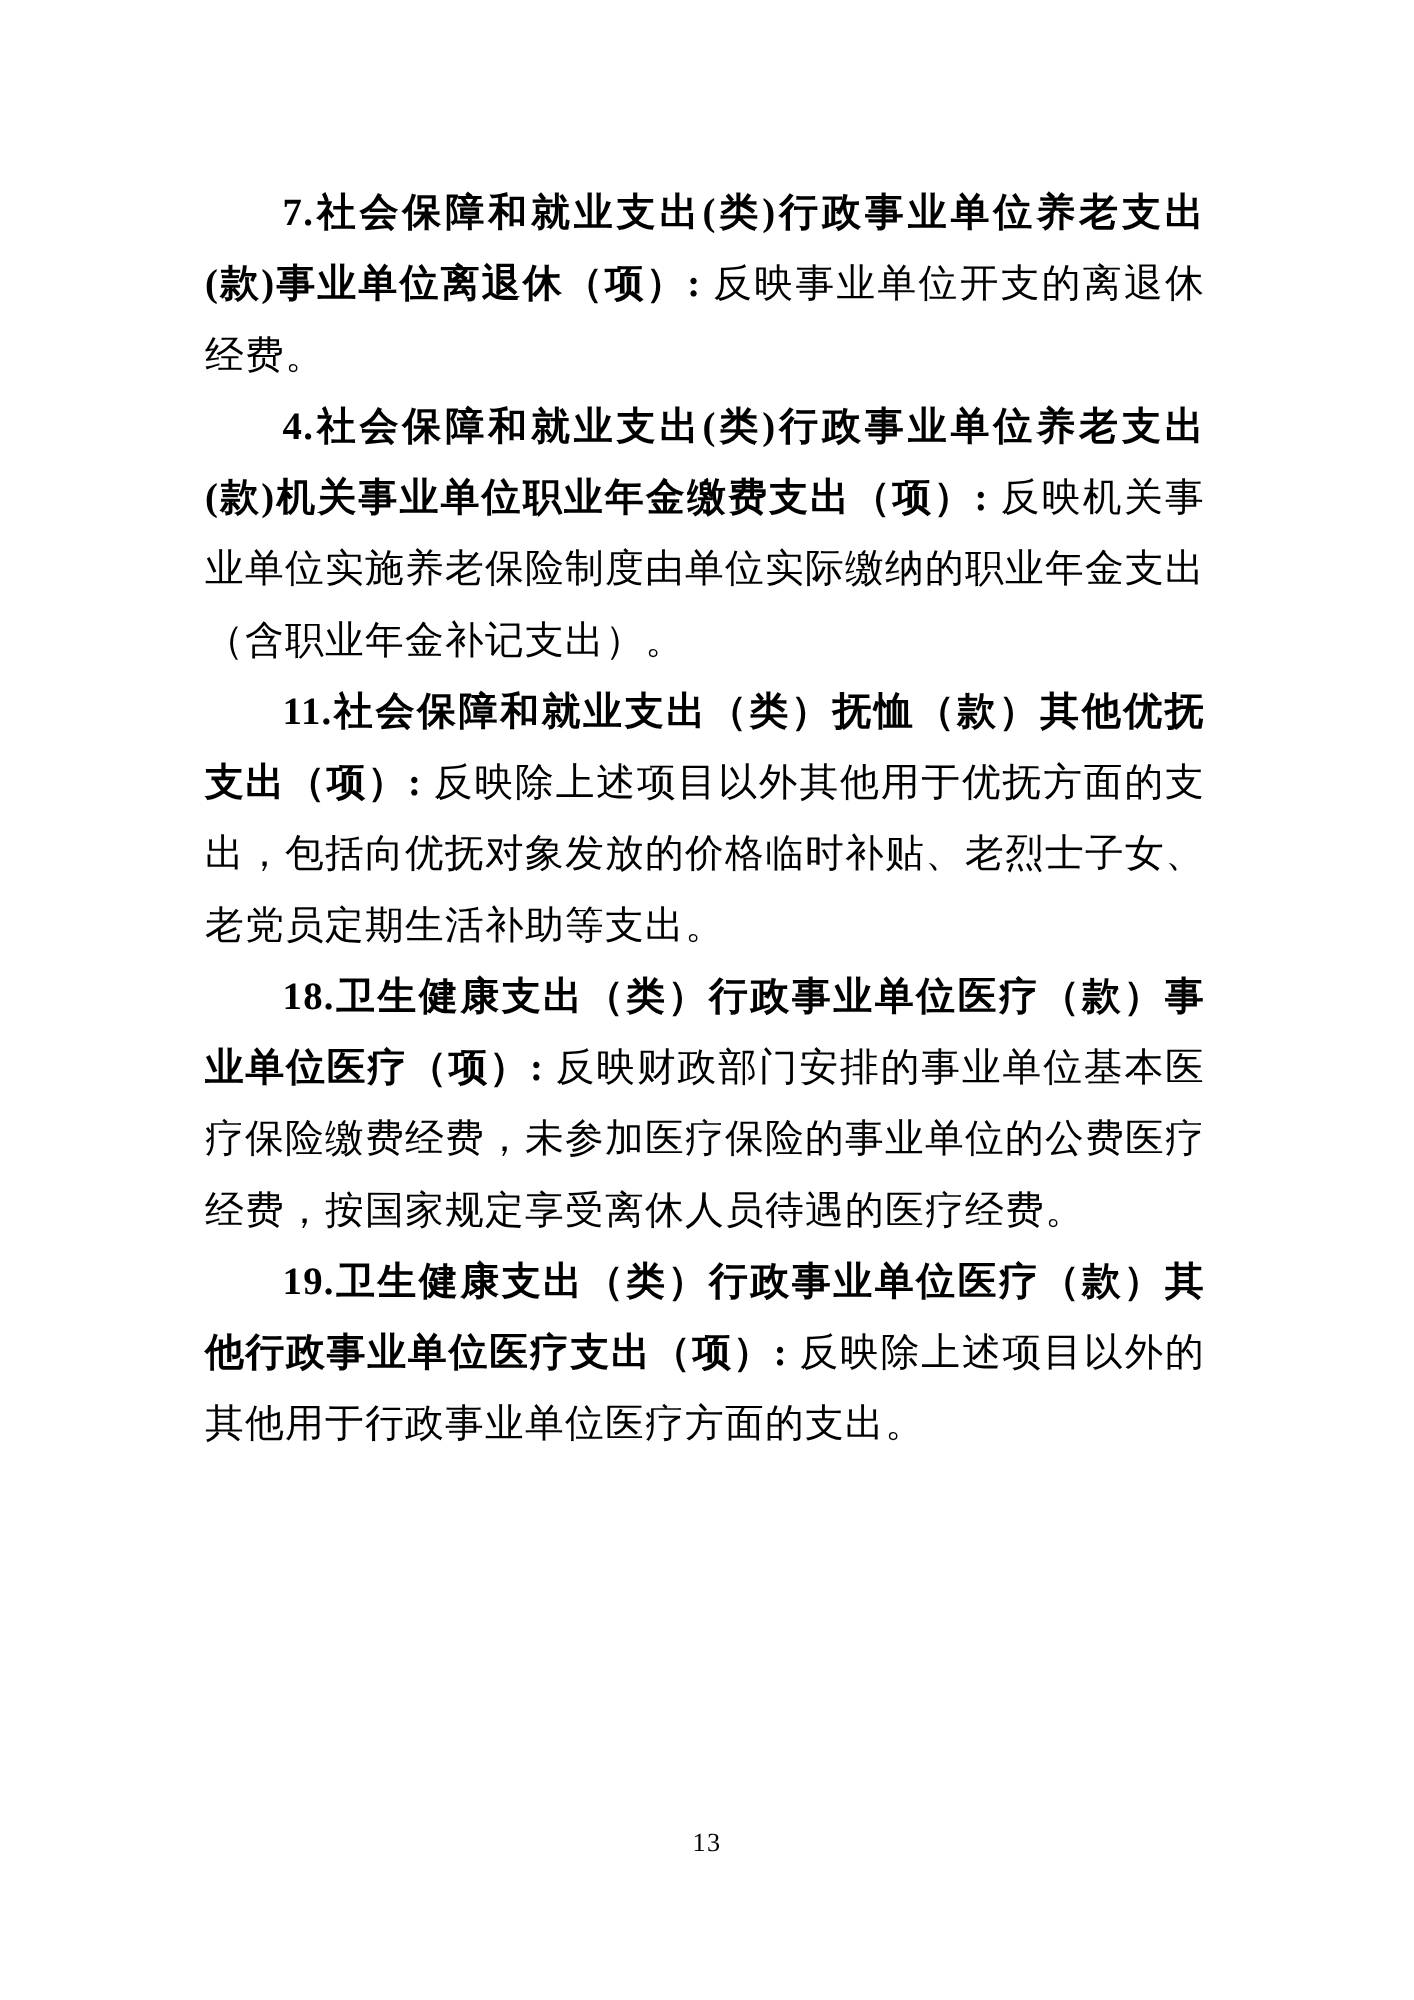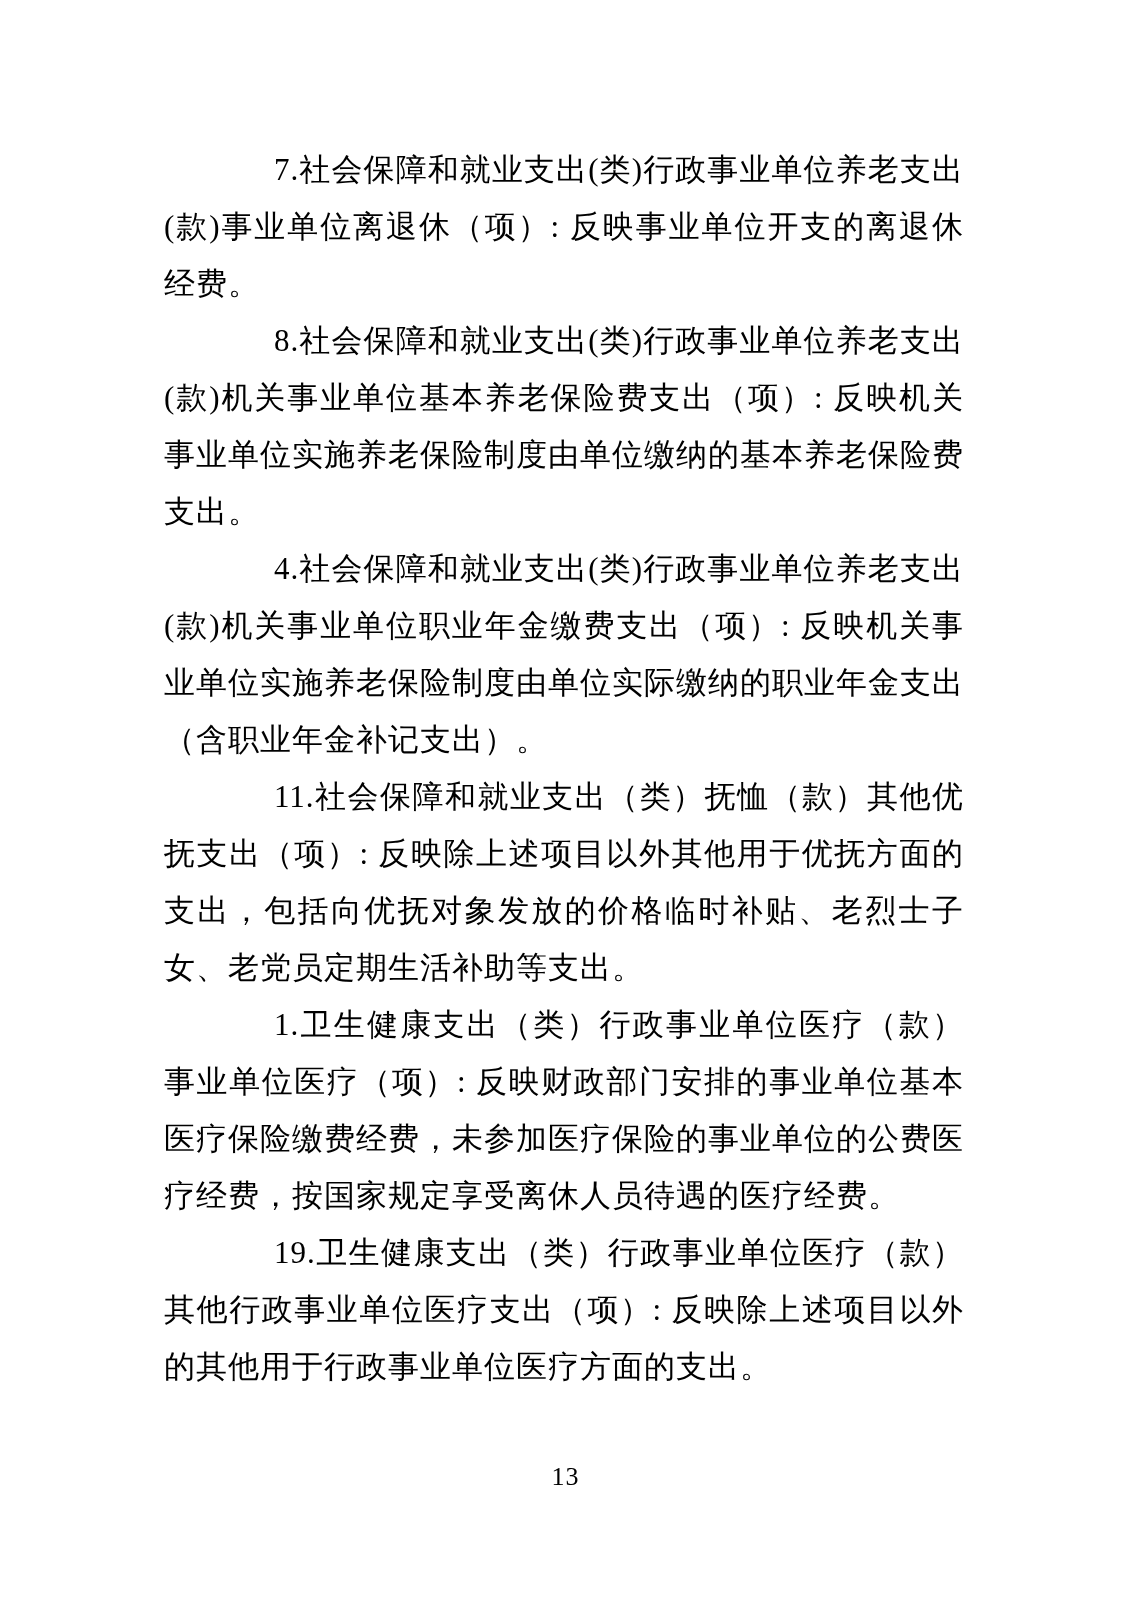--- a/index.html
+++ b/index.html
@@ -33,46 +33,44 @@
     margin: 0;
     font-size: 31px;
     line-height: 57px;
     text-align: justify;
     text-justify: inter-character;
     text-indent: 2em;
     letter-spacing: 1px;
     word-break: break-all;
   }
   .para .head {
-    font-weight: 400;
-    margin-left: 48px;
+    font-weight: 700;
   }
   .para .bodytext {
     font-weight: 400;
   }
   .footer {
     position: absolute;
     left: 0;
     top: 1462px;
     width: 1131px;
     text-align: center;
   }
   .pagenum {
-    font-size: 26px;
+    font-size: 21px;
     letter-spacing: 1px;
   }
 </style>
 </head>
 <body>
 
 <div class="page">
   <main class="content">
     <p class="para"><strong class="head">7.社会保障和就业支出(类)行政事业单位养老支出(款)事业单位离退休（项）: </strong><span class="bodytext">反映事业单位开支的离退休经费。</span></p>
-    <p class="para"><strong class="head">8.社会保障和就业支出(类)行政事业单位养老支出(款)机关事业单位基本养老保险费支出（项）: </strong><span class="bodytext">反映机关事业单位实施养老保险制度由单位缴纳的基本养老保险费支出。</span></p>
     <p class="para"><strong class="head">4.社会保障和就业支出(类)行政事业单位养老支出(款)机关事业单位职业年金缴费支出（项）: </strong><span class="bodytext">反映机关事业单位实施养老保险制度由单位实际缴纳的职业年金支出（含职业年金补记支出）。</span></p>
     <p class="para"><strong class="head">11.社会保障和就业支出（类）抚恤（款）其他优抚支出（项）: </strong><span class="bodytext">反映除上述项目以外其他用于优抚方面的支出，包括向优抚对象发放的价格临时补贴、老烈士子女、老党员定期生活补助等支出。</span></p>
-    <p class="para"><strong class="head">1.卫生健康支出（类）行政事业单位医疗（款）事业单位医疗（项）: </strong><span class="bodytext">反映财政部门安排的事业单位基本医疗保险缴费经费，未参加医疗保险的事业单位的公费医疗经费，按国家规定享受离休人员待遇的医疗经费。</span></p>
+    <p class="para"><strong class="head">18.卫生健康支出（类）行政事业单位医疗（款）事业单位医疗（项）: </strong><span class="bodytext">反映财政部门安排的事业单位基本医疗保险缴费经费，未参加医疗保险的事业单位的公费医疗经费，按国家规定享受离休人员待遇的医疗经费。</span></p>
     <p class="para"><strong class="head">19.卫生健康支出（类）行政事业单位医疗（款）其他行政事业单位医疗支出（项）: </strong><span class="bodytext">反映除上述项目以外的其他用于行政事业单位医疗方面的支出。</span></p>
   </main>
   <footer class="footer">
     <span class="pagenum">13</span>
   </footer>
 </div>
 
 </body></html>

